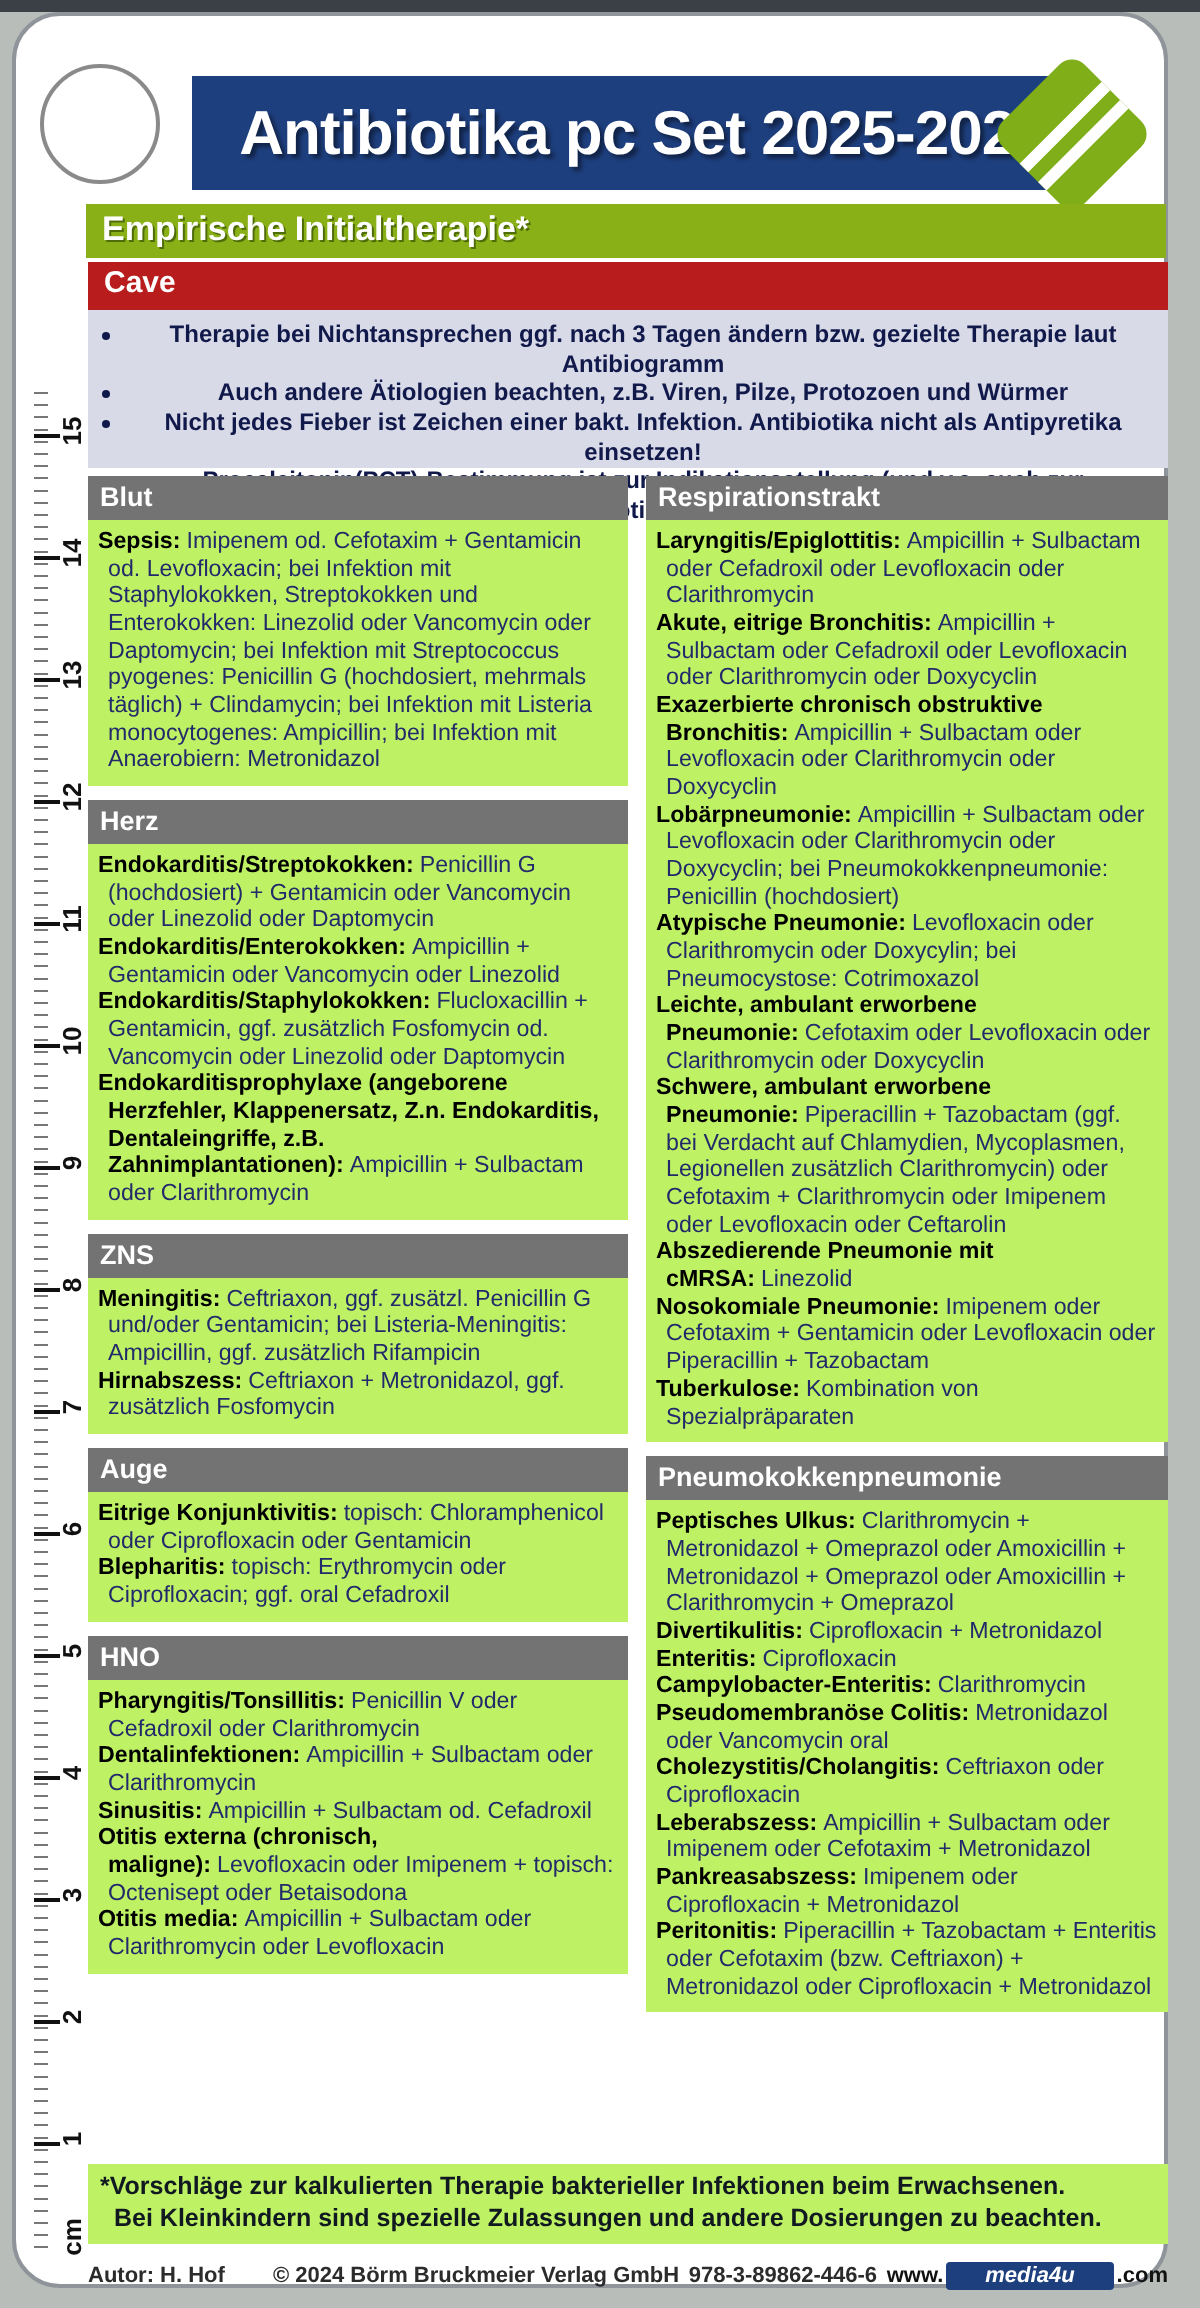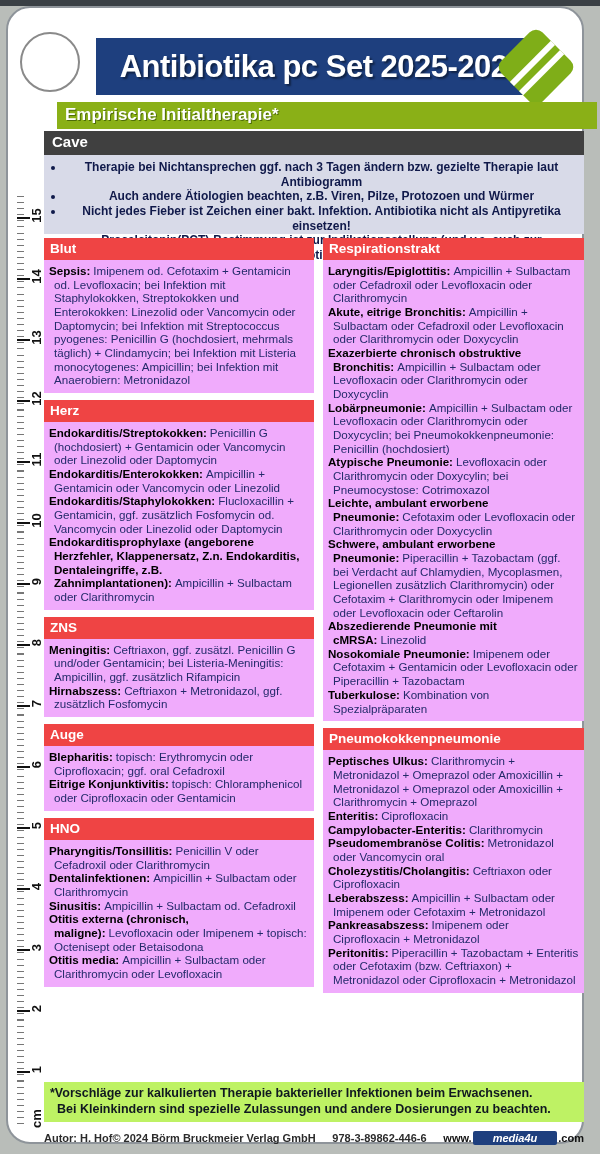--- a/index.html
+++ b/index.html
@@ -25,60 +25,60 @@
     text-shadow:2px 2px 2px rgba(0,0,0,0.45); white-space:nowrap;
   }
   .diamond {
     position:absolute; left:499px; top:30px; width:58px; height:58px;
     background:#7fae18; transform:rotate(45deg); border-radius:9px; overflow:hidden;
   }
   .diamond .stripe { position:absolute; top:-6px; bottom:-6px; width:6px; background:#ffffff; }
   .diamond .s1 { left:21px; }
   .diamond .s2 { left:34px; }
   .banner {
-    position:absolute; left:49px; top:94px; width:540px; height:27px; box-sizing:border-box;
+    position:absolute; left:35px; top:94px; width:540px; height:27px; box-sizing:border-box;
     background:#8ab017; color:#fff; font-weight:bold; font-size:17px;
     padding:3px 0 0 8px; text-shadow:1px 1px 0 #4e6c08;
   }
   .cave-bar {
     position:absolute; left:36px; top:123px; width:540px; height:24px; box-sizing:border-box;
-    background:#404040; color:#fff; font-weight:bold; font-size:15px; padding:2px 0 0 8px;
+    background:#b91c1c; color:#fff; font-weight:bold; font-size:15px; padding:2px 0 0 8px;
   }
   .cave-box {
     position:absolute; left:36px; top:147px; width:540px; height:79px; box-sizing:border-box;
     background:#d8dae8; padding:3px 6px 0 6px;
   }
   .cave-box ul { margin:2px 0 0 0; padding-left:15px;text-align:center; }
   .cave-box li {
     font-size:12px; font-weight:bold; color:#10194a; line-height:1.22;
   }
   .col { position:absolute; top:230px; display:flex; flex-direction:column; gap:7px; }
   .col-left  { left:36px;  width:270px; }
   .col-right { left:315px; width:261px; }
   .sec-header {
-    background:#ef4444; color:#fff; font-weight:bold; font-size:13.5px;
+    background:#737373; color:#fff; font-weight:bold; font-size:13.5px;
     padding:3px 6px 4px 6px;
   }
   .sec-body {
-    background:#f0abfc; padding:4px 5px 6px 5px;
+    background:#bef264; padding:4px 5px 6px 5px;
     font-size:11.6px; line-height:1.18; color:#232a6a;
   }
   .entry { text-indent:-5px; padding-left:5px; }
   .term { font-weight:bold; color:#000; margin-right:3px; }
   .footnote {
     position:absolute; left:36px; top:1074px; width:540px; height:40px; box-sizing:border-box;
     background:#bef264; padding:4px 6px 0 6px;
     font-size:12.5px; font-weight:bold; color:#101820; line-height:1.25;
   }
   .footnote .fn2 { padding-left:7px; }
   .footer-bar {
     position:absolute; left:36px; top:1120px; width:540px; height:20px;
     display:flex; align-items:center; font-size:11px; font-weight:bold; color:#2b2b2b;
   }
-  .footer-bar .author { margin-right:0; }
+  .footer-bar .author { margin-right:24px; }
   .footer-bar .isbn { margin-left:auto; margin-right:auto; }
   .url-group { display:flex; align-items:center; color:#111; }
   .url-logo {
     background:#1e3f7e; color:#fff; padding:1px 20px; border-radius:2px;
     font-style:italic; margin:0 1px;
   }
   .ruler {
     position:absolute; left:9px; top:188px; width:26px; height:932px;
     background-image:
       repeating-linear-gradient(to bottom, #111 0 2px, transparent 2px 61px),
@@ -147,22 +147,22 @@
       <div class="sec-header">ZNS</div>
       <div class="sec-body">
         <div class="entry"><span class="term">Meningitis:</span><span>Ceftriaxon, ggf. zusätzl. Penicillin G und/oder Gentamicin; bei Listeria-Meningitis: Ampicillin, ggf. zusätzlich Rifampicin</span></div>
         <div class="entry"><span class="term">Hirnabszess:</span><span>Ceftriaxon + Metronidazol, ggf. zusätzlich Fosfomycin</span></div>
       </div>
     </div>
 
     <div class="section">
       <div class="sec-header">Auge</div>
       <div class="sec-body">
+        <div class="entry"><span class="term">Eitrige Konjunktivitis:</span><span>topisch: Chloramphenicol oder Ciprofloxacin oder Gentamicin</span></div>
         <div class="entry"><span class="term">Blepharitis:</span><span>topisch: Erythromycin oder Ciprofloxacin; ggf. oral Cefadroxil</span></div>
-        <div class="entry"><span class="term">Eitrige Konjunktivitis:</span><span>topisch: Chloramphenicol oder Ciprofloxacin oder Gentamicin</span></div>
       </div>
     </div>
 
     <div class="section">
       <div class="sec-header">HNO</div>
       <div class="sec-body">
         <div class="entry"><span class="term">Pharyngitis/Tonsillitis:</span><span>Penicillin V oder Cefadroxil oder Clarithromycin</span></div>
         <div class="entry"><span class="term">Dentalinfektionen:</span><span>Ampicillin + Sulbactam oder Clarithromycin</span></div>
         <div class="entry"><span class="term">Sinusitis:</span><span>Ampicillin + Sulbactam od. Cefadroxil</span></div>
         <div class="entry"><span class="term">Otitis externa (chronisch, maligne):</span><span>Levofloxacin oder Imipenem + topisch: Octenisept oder Betaisodona</span></div>
@@ -187,20 +187,21 @@
         <div class="entry"><span class="term">Abszedierende Pneumonie mit cMRSA:</span><span>Linezolid</span></div>
         <div class="entry"><span class="term">Nosokomiale Pneumonie:</span><span>Imipenem oder Cefotaxim + Gentamicin oder Levofloxacin oder Piperacillin + Tazobactam</span></div>
         <div class="entry"><span class="term">Tuberkulose:</span><span>Kombination von Spezialpräparaten</span></div>
       </div>
     </div>
 
     <div class="section">
       <div class="sec-header">Pneumokokkenpneumonie</div>
       <div class="sec-body">
         <div class="entry"><span class="term">Peptisches Ulkus:</span><span>Clarithromycin + Metronidazol + Omeprazol oder Amoxicillin + Metronidazol + Omeprazol oder Amoxicillin + Clarithromycin + Omeprazol</span></div>
+        <div class="entry"><span class="term">Divertikulitis:</span><span>Ciprofloxacin + Metronidazol</span></div>
         <div class="entry"><span class="term">Enteritis:</span><span>Ciprofloxacin</span></div>
         <div class="entry"><span class="term">Campylobacter-Enteritis:</span><span>Clarithromycin</span></div>
         <div class="entry"><span class="term">Pseudomembranöse Colitis:</span><span>Metronidazol oder Vancomycin oral</span></div>
         <div class="entry"><span class="term">Cholezystitis/Cholangitis:</span><span>Ceftriaxon oder Ciprofloxacin</span></div>
         <div class="entry"><span class="term">Leberabszess:</span><span>Ampicillin + Sulbactam oder Imipenem oder Cefotaxim + Metronidazol</span></div>
         <div class="entry"><span class="term">Pankreasabszess:</span><span>Imipenem oder Ciprofloxacin + Metronidazol</span></div>
         <div class="entry"><span class="term">Peritonitis:</span><span>Piperacillin + Tazobactam + Enteritis oder Cefotaxim (bzw. Ceftriaxon) + Metronidazol oder Ciprofloxacin + Metronidazol</span></div>
       </div>
     </div>
 

